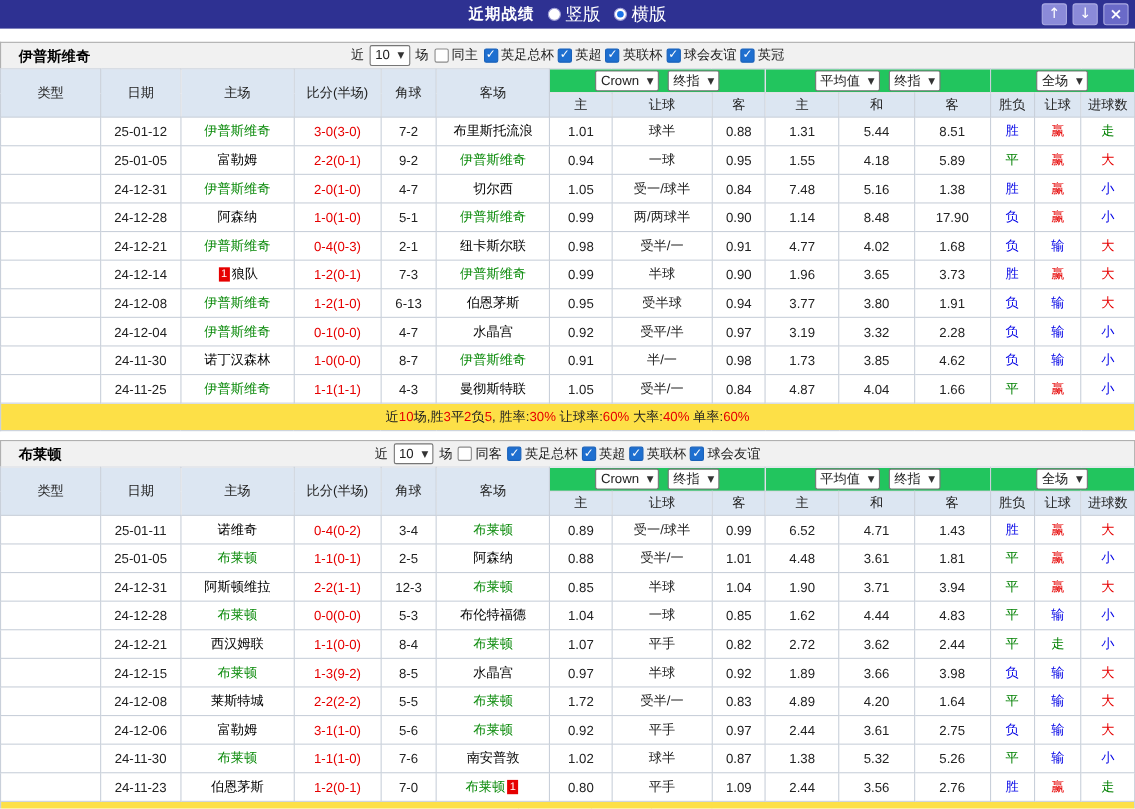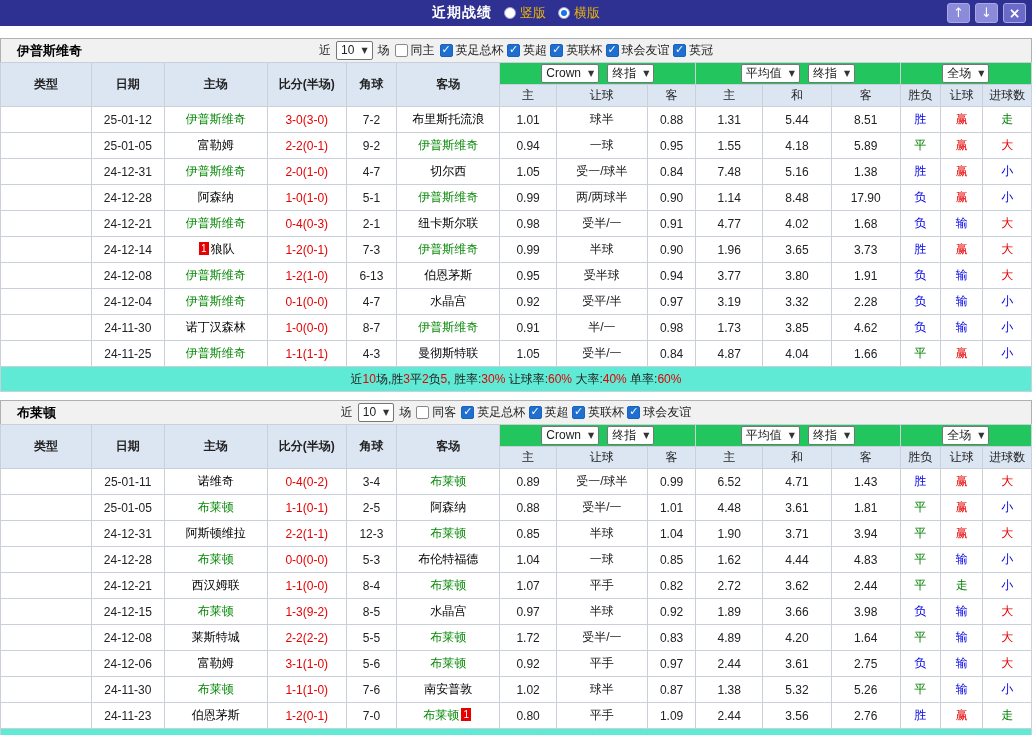--- a/index.html
+++ b/index.html
@@ -5,21 +5,21 @@
   html,body{margin:0;padding:0;}
   body{
     width:1032px;height:735px;background:#fff;
     font-family:"Liberation Sans","DejaVu Sans",sans-serif;
     font-size:12px;color:#222;overflow:hidden;
   }
   
   .topbar{height:26px;background:#2e3192;position:relative;display:flex;align-items:center;}
   .topbar-center{position:absolute;left:0;right:0;display:flex;justify-content:center;align-items:center;gap:12px;color:#fff;}
   .dlg-title{font-weight:bold;font-size:14px;letter-spacing:1px;}
-  .radio{display:inline-flex;align-items:center;gap:4px;font-size:13px;cursor:pointer;color:#eab308;}
+  .radio{display:inline-flex;align-items:center;gap:4px;font-size:16px;cursor:pointer;color:#ffffff;}
   .rdot{width:12px;height:12px;border-radius:50%;background:#fff;border:1px solid #9a9ad4;box-sizing:border-box;position:relative;}
   .rdot.on::after{content:"";position:absolute;left:2px;top:2px;right:2px;bottom:2px;border-radius:50%;background:#1a73e8;}
   .topbar-buttons{position:absolute;right:6px;display:flex;gap:5px;}
   .tb-btn{width:23px;height:20px;background:#8b8bd9;color:#fff;border:1px solid #a9a9e2;
           font-size:13px;line-height:18px;text-align:center;border-radius:3px;cursor:pointer;padding:0;
           font-family:"DejaVu Sans",sans-serif;}
   .tb-btn.close{background:#6a6ac8;font-weight:bold;font-size:14px;}
   
   .section{margin-top:12px;}
   .section + .section{margin-top:8px;}
@@ -33,34 +33,34 @@
   .cbx-wrap{display:inline-flex;align-items:center;gap:3px;cursor:pointer;white-space:nowrap;}
   .checkbox{width:13px;height:13px;border:1px solid #8a8a8a;background:#fff;display:inline-block;
             position:relative;box-sizing:border-box;border-radius:2px;}
   .checkbox.on{background:#1e6fd0;border-color:#1a62ba;}
   .checkbox.on::after{content:"\2713";color:#fff;font-size:11px;position:absolute;left:1px;top:-2px;}
   
   table.stats{width:1032px;border-collapse:collapse;table-layout:fixed;font-size:12px;}
   table.stats{border:1px solid #b0b0b0;}
   .stats th,.stats td{border:1px solid #c9d0da;text-align:center;padding:0;white-space:nowrap;overflow:hidden;}
   .stats thead th{background:#dce6f2;font-weight:normal;color:#222;height:21px;}
-  .stats thead th.span2{height:auto;font-weight:bold;}
+  .stats thead th.span2{height:auto;}
   .stats tbody td{height:25px;background:#fff;}
   .stats .selcell{background:#22c55e;}
   .selgroup{display:flex;justify-content:center;align-items:center;gap:8px;}
   td.league{color:#fff;}
   td.lg-epl{background:#e23b3b;}
   td.lg-cup{background:#2b2ba0;}
   .tname{color:#000;}
   .tname.focal{color:#0a8a0a;}
   td.score{color:#e60000;}
   .redcard{display:inline-block;background:#e60000;color:#fff;font-size:10px;line-height:13px;
            width:10px;margin:0 2px;vertical-align:1px;}
   .c-red{color:#e60000;} .c-blue{color:#0000e6;} .c-green{color:#008000;}
-  tfoot td{height:24px;background:#5eead4;}
+  tfoot td{height:24px;background:#fde047;}
   .dk{color:#222;} .rd{color:#e60000;}
 </style>
 </head>
 <body>
 
 <div class="topbar">
   <div class="topbar-center">
     <span class="dlg-title">近期战绩</span>
     <span class="radio">
       <span class="rdot off"></span>

